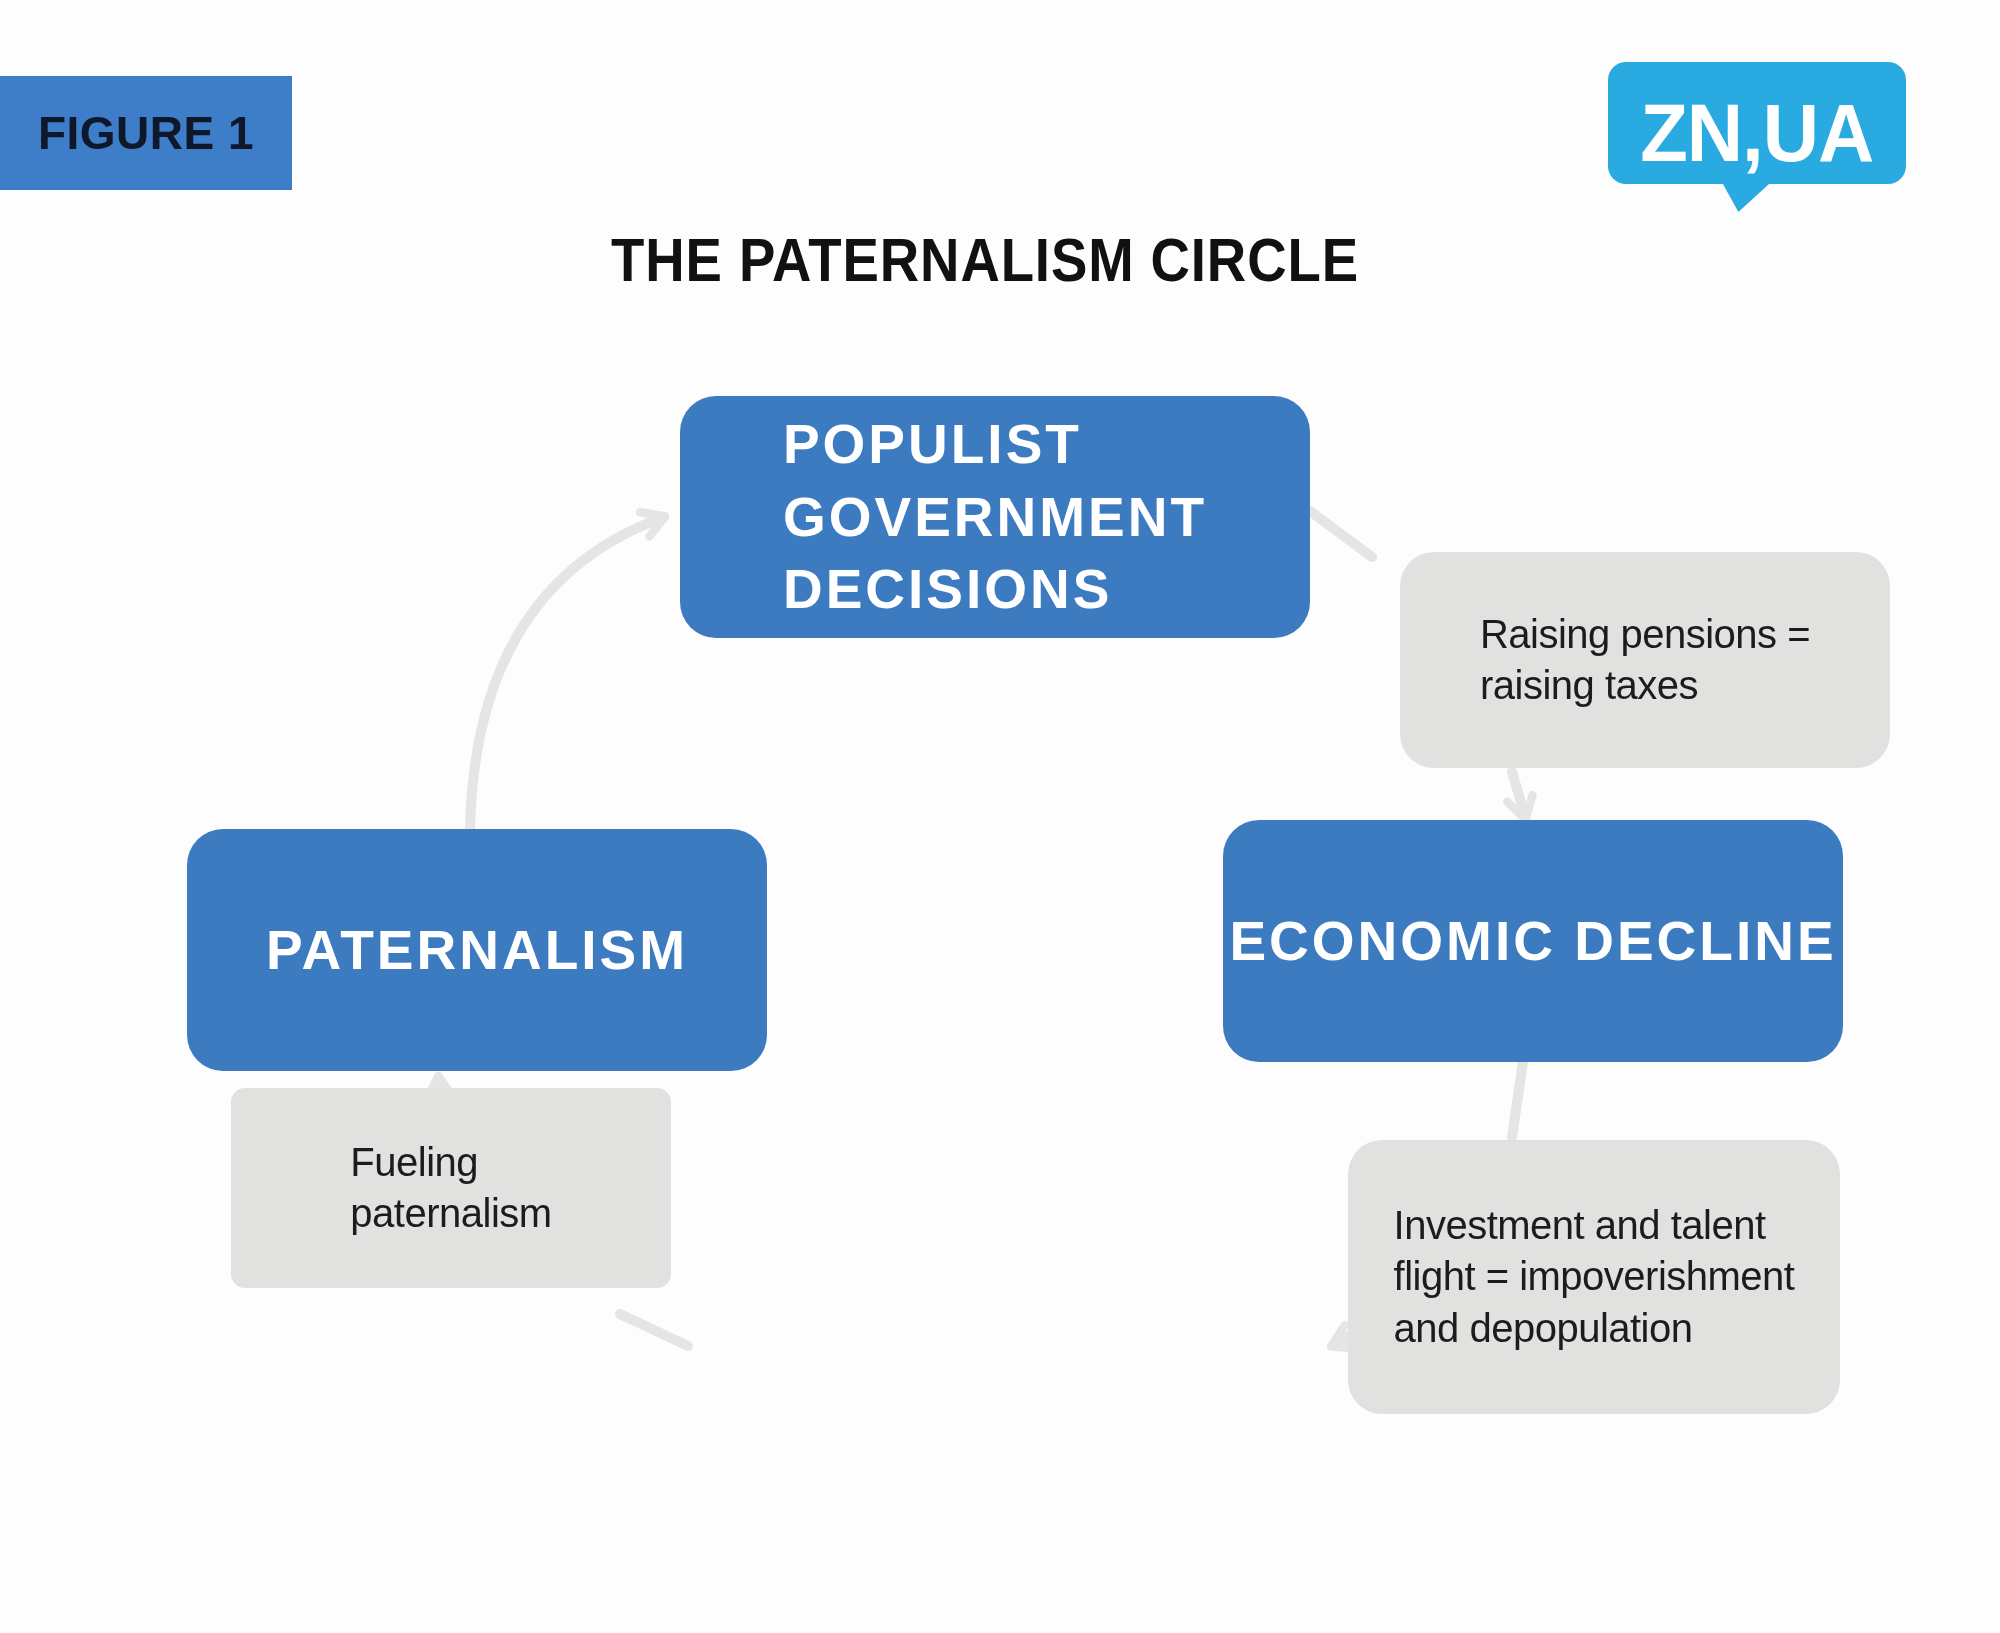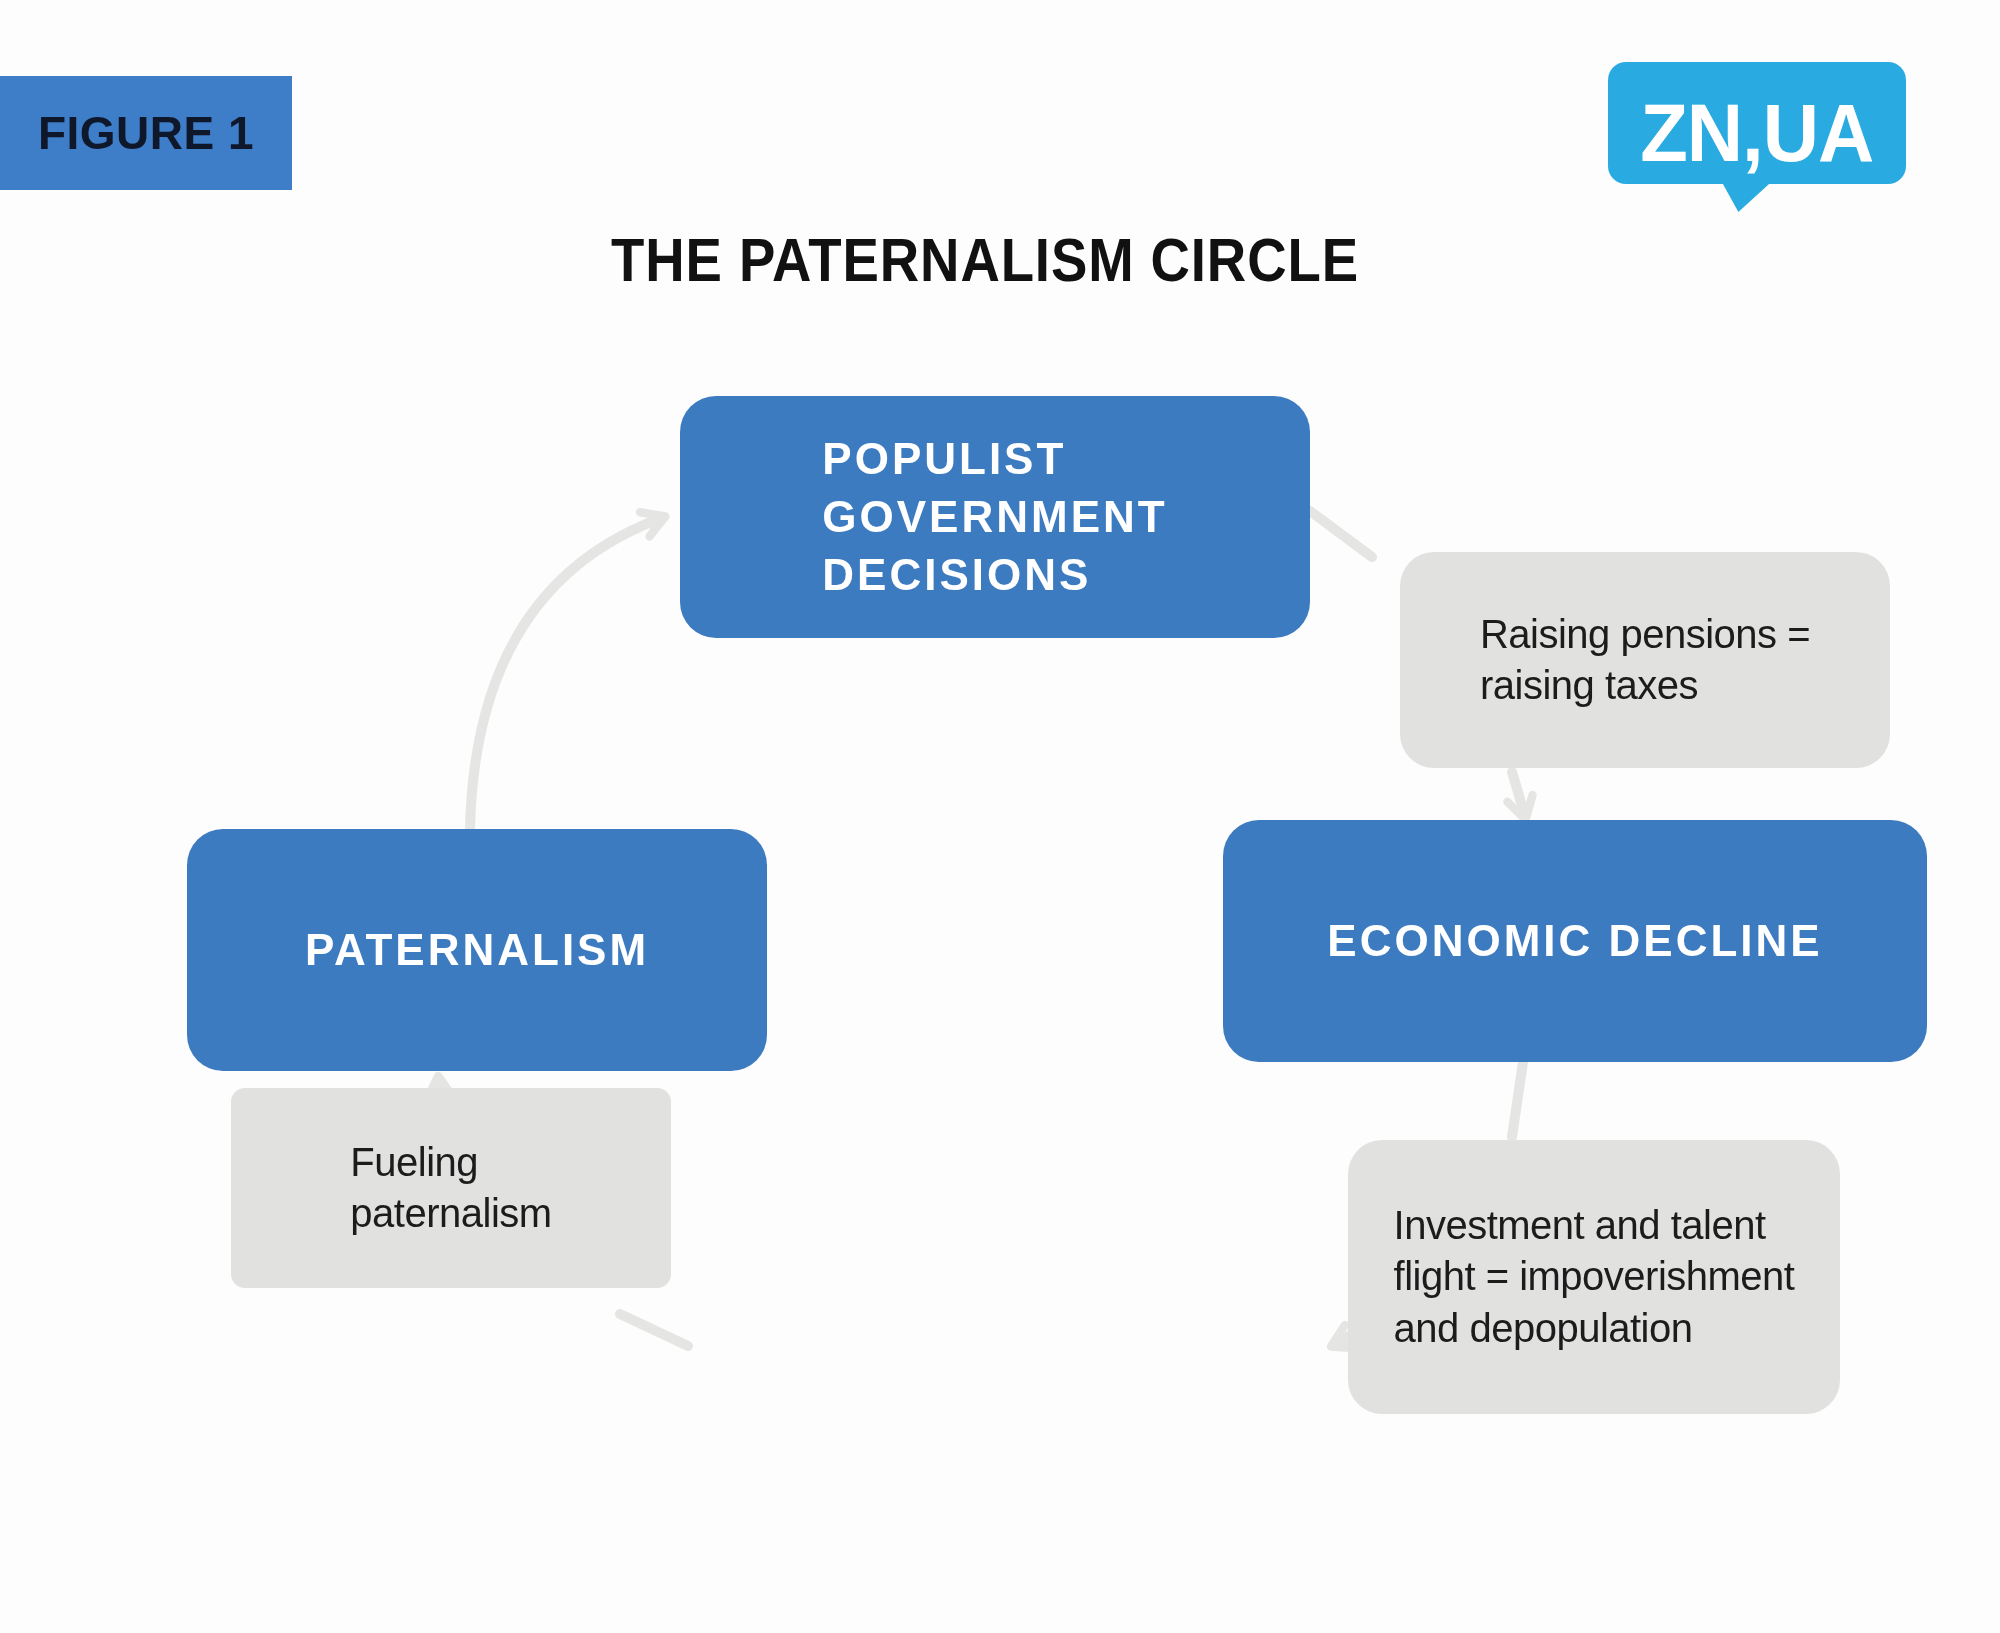--- a/index.html
+++ b/index.html
@@ -78,28 +78,28 @@
   
   .node {
     position: absolute;
     background: #3d7bc1;
     border-radius: 36px;
     color: #ffffff;
     display: flex;
     align-items: center;
     justify-content: center;
     font-weight: 700;
-    font-size: 44px;
+    font-size: 55px;
     letter-spacing: 3px;
     line-height: 1.32;
     text-align: left;
     white-space: pre-line;
   }
   .node-populist      { left: 680px;  top: 396px;  width: 630px; height: 242px; }
-  .node-economic      { left: 1223px; top: 820px;  width: 704px; height: 242px; }
+  .node-economic      { left: 1223px; top: 820px;  width: 620px; height: 242px; }
   .node-paternalism   { left: 187px;  top: 829px;  width: 580px; height: 242px; }
   .node-low-pensions  { left: 693px;  top: 1231px; width: 630px; height: 242px; }
 
   
   .note {
     position: absolute;
     background: #e1e1e0;
     border-radius: 34px;
     color: #1c1c1c;
     display: flex;

